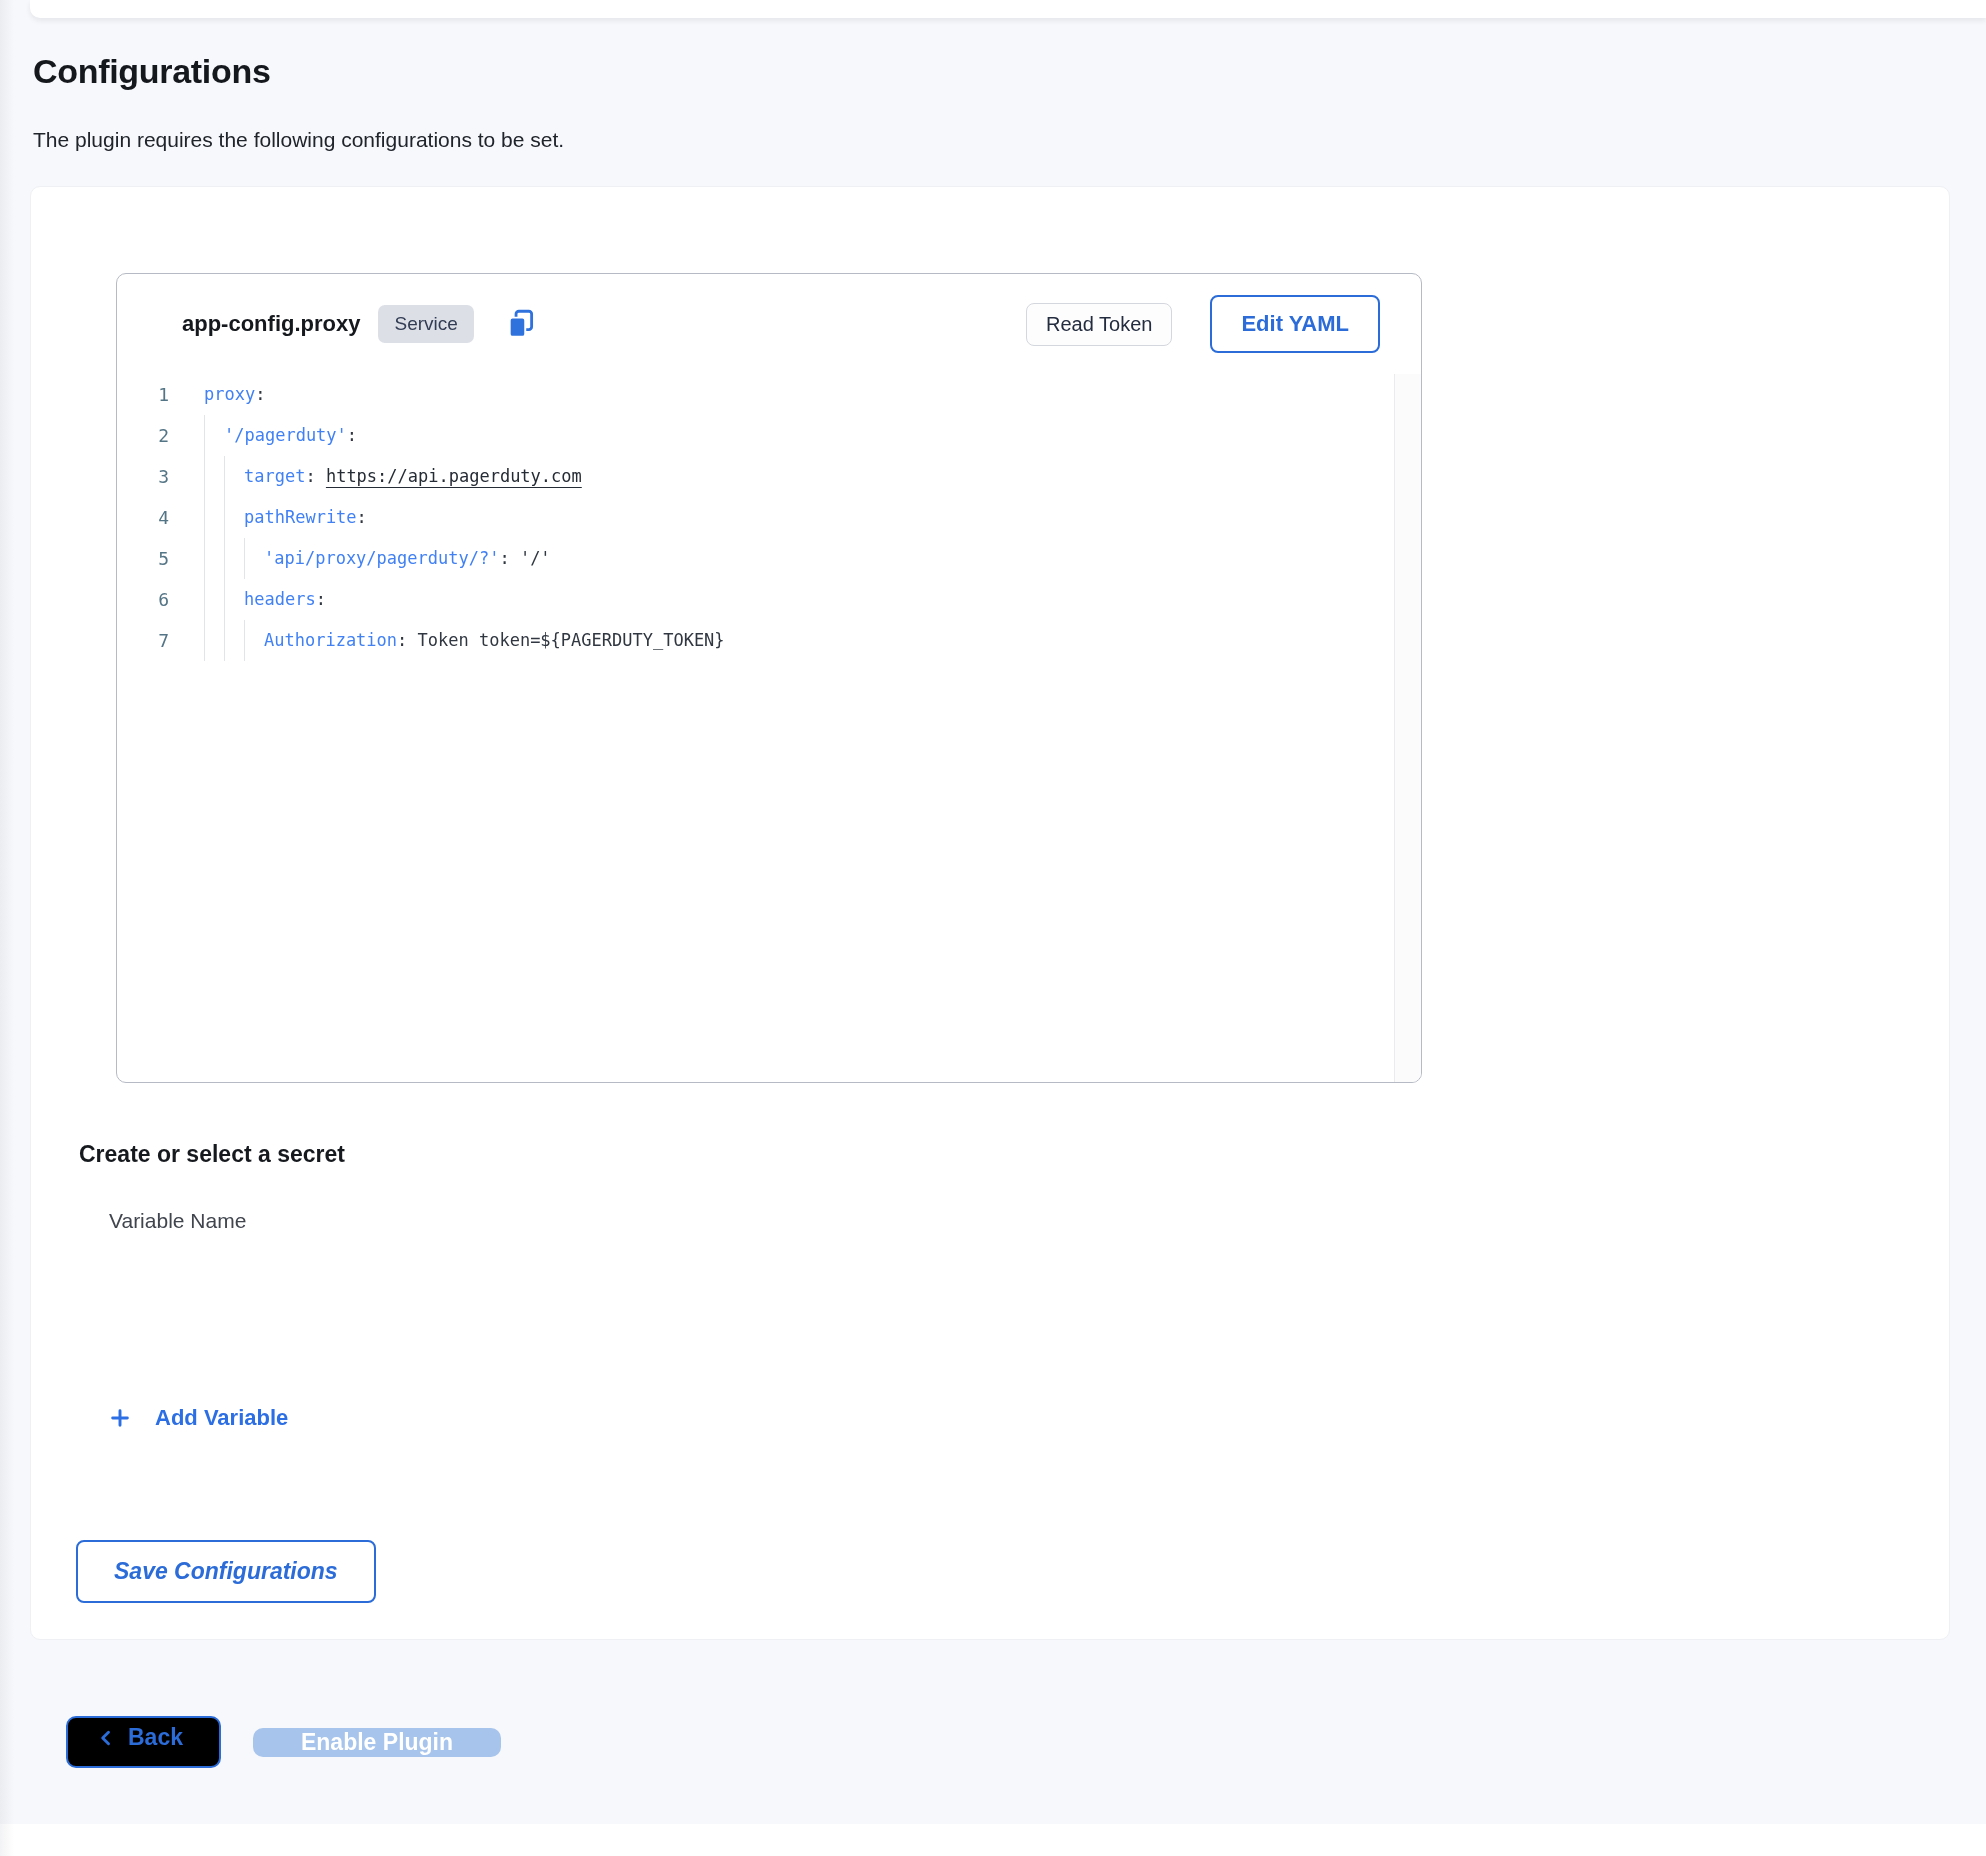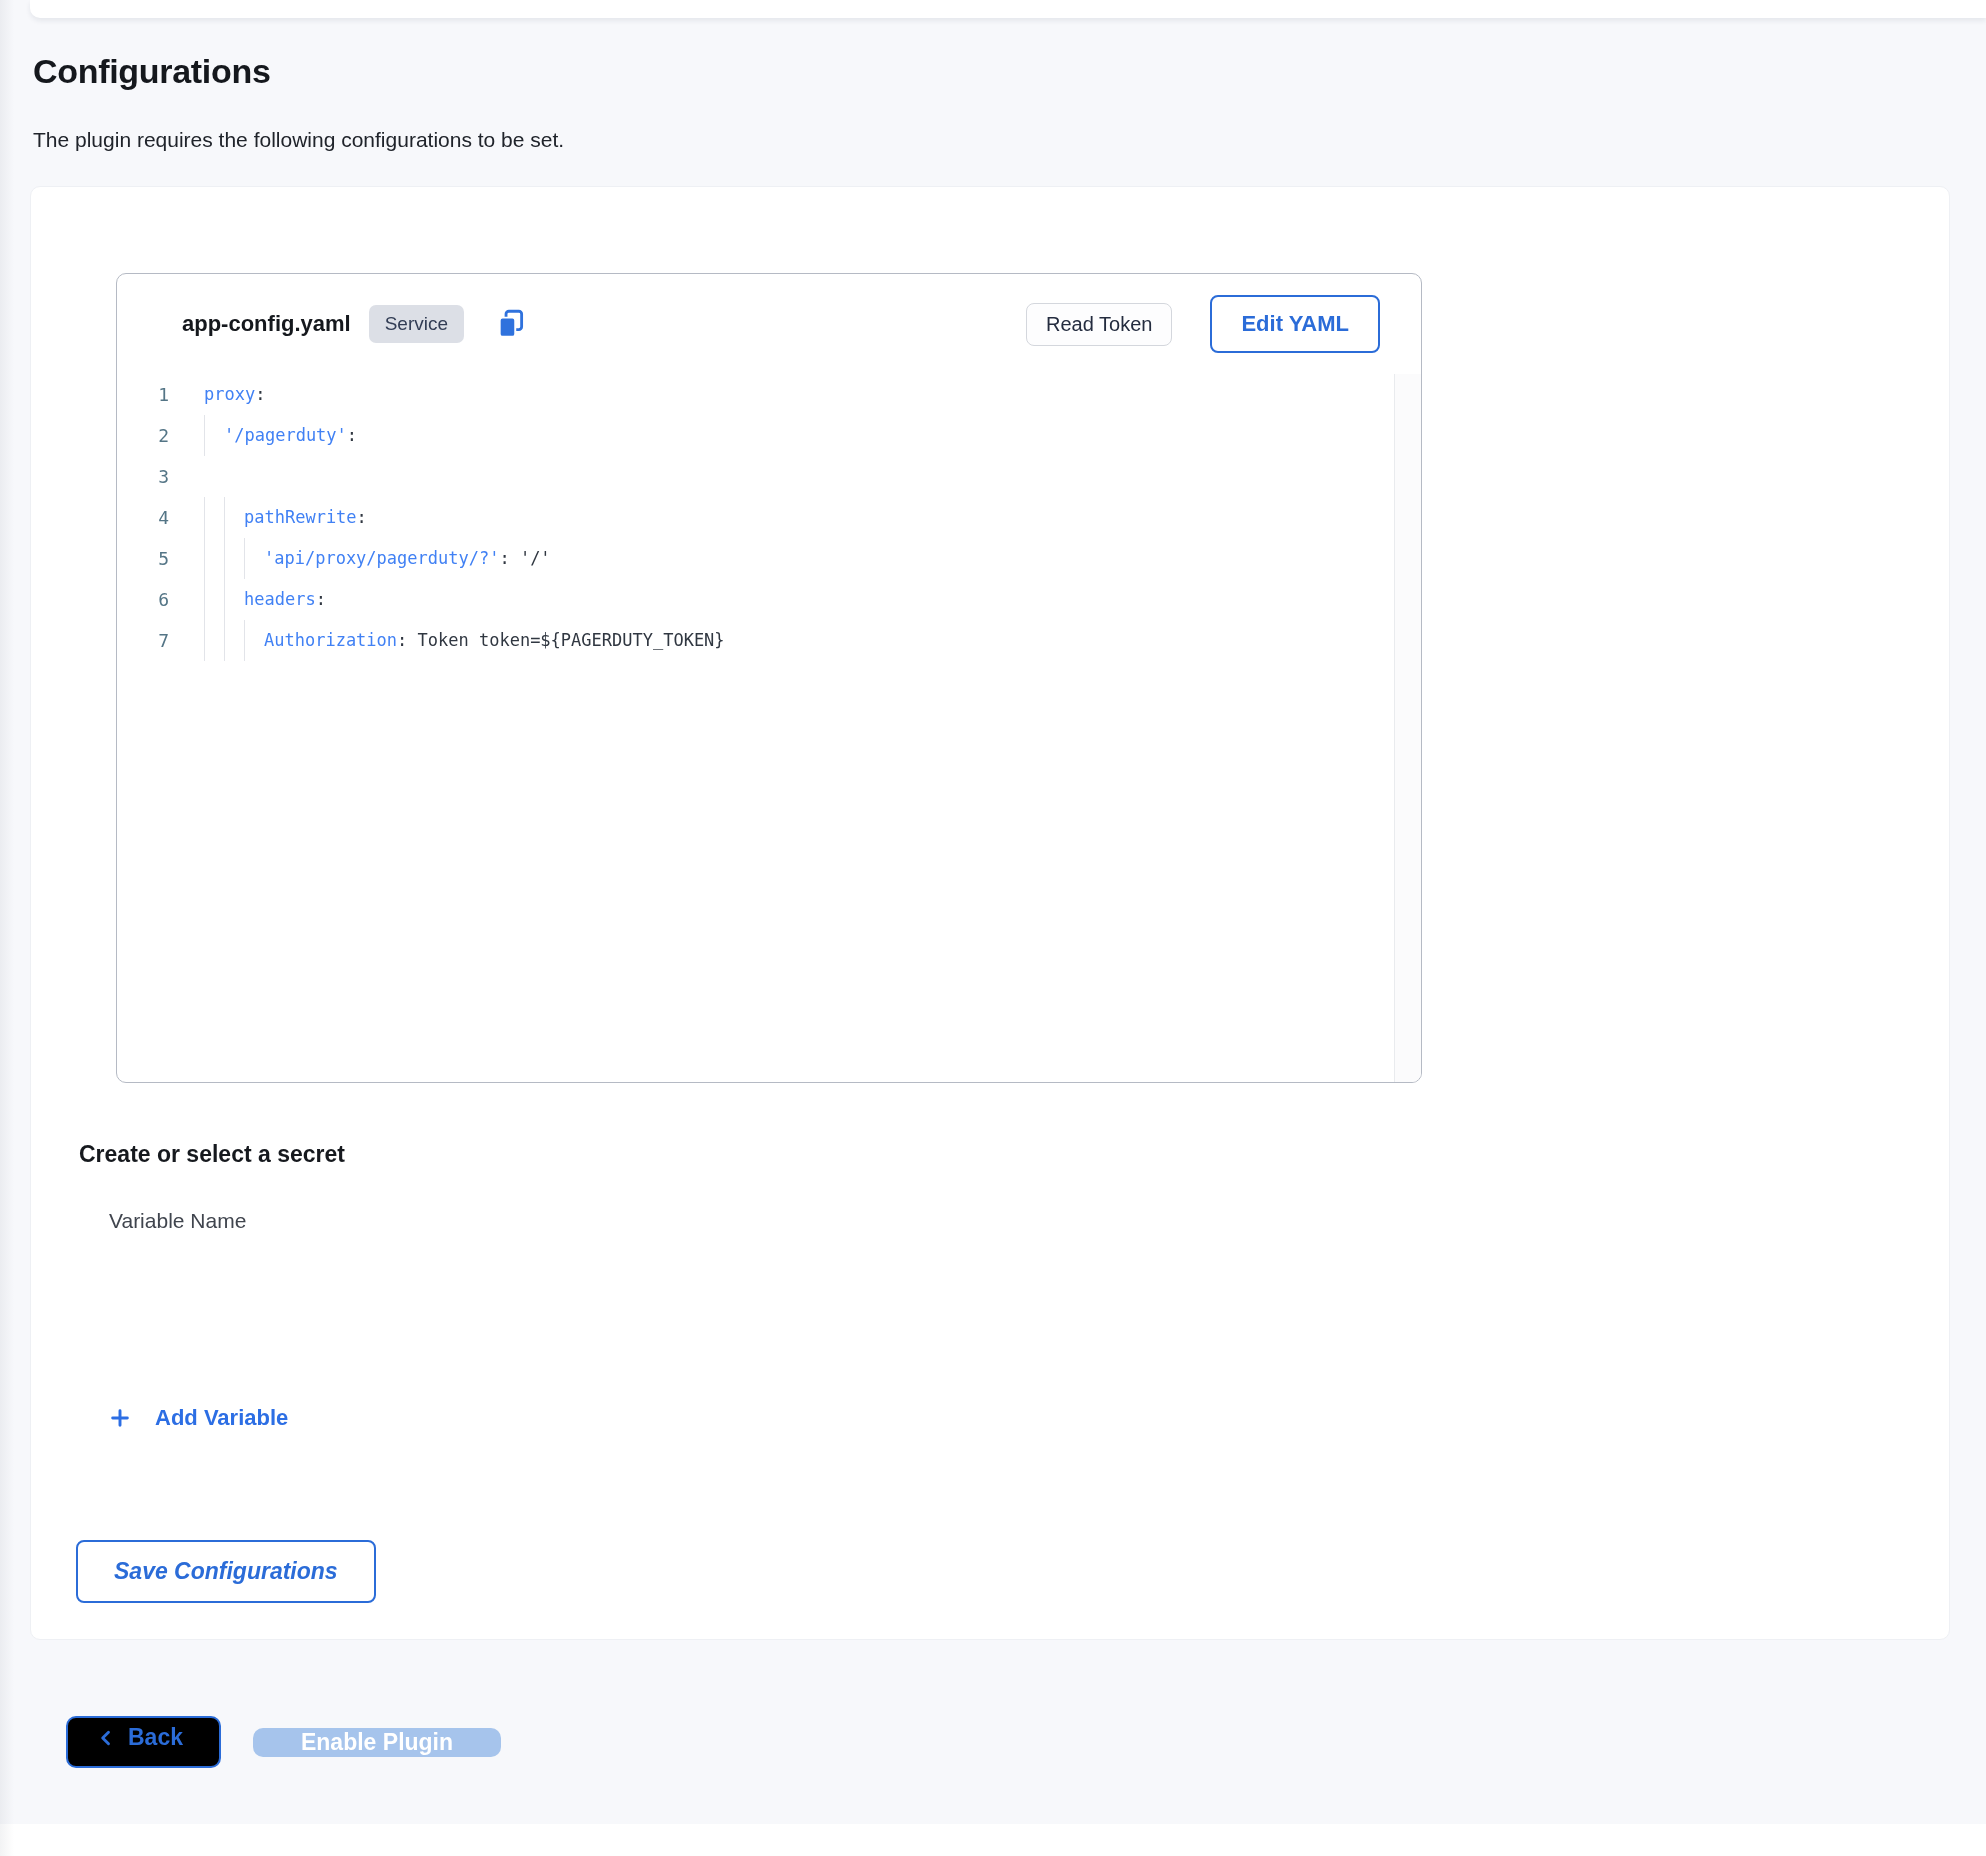--- a/index.html
+++ b/index.html
@@ -164,36 +164,36 @@
 
 <div class="prev-card"></div>
 
 <h1 class="page-title">Configurations</h1>
 <div class="page-subtitle">The plugin requires the following configurations to be set.</div>
 
 <div class="main-card">
 
   <div class="yaml-card">
     <div class="yaml-header">
-      <span class="yaml-filename">app-config.yaml</span>
+      <span class="yaml-filename">app-config.proxy</span>
       <span class="yaml-badge">Service</span>
       <button class="copy-btn" title="">
         <svg viewBox="0 0 24 24">
           <rect x="8.5" y="3" width="11" height="13" rx="2" fill="none" stroke="#2f72dd" stroke-width="2"></rect>
           <rect x="4" y="7.5" width="11" height="13.5" rx="2" fill="#2f72dd" stroke="#ffffff" stroke-width="1.4"></rect>
         </svg>
       </button>
       <span class="readonly-pill">Read Token</span>
       <button class="edit-yaml-btn">Edit YAML</button>
     </div>
     <div class="yaml-body">
       <div>
           <div class="code-line"><span class="ln">1</span><span class="code"><span class="tok-key">proxy</span><span class="tok-p">:</span></span></div>
           <div class="code-line"><span class="ln">2</span><span class="code"><span class="guide"></span><span class="tok-key">'/pagerduty'</span><span class="tok-p">:</span></span></div>
-          <div class="code-line"><span class="ln">3</span></div>
+          <div class="code-line"><span class="ln">3</span><span class="code"><span class="guide"></span><span class="guide"></span><span class="tok-key">target</span><span class="tok-p">: </span><span class="tok-link">https://api.pagerduty.com</span></span></div>
           <div class="code-line"><span class="ln">4</span><span class="code"><span class="guide"></span><span class="guide"></span><span class="tok-key">pathRewrite</span><span class="tok-p">:</span></span></div>
           <div class="code-line"><span class="ln">5</span><span class="code"><span class="guide"></span><span class="guide"></span><span class="guide"></span><span class="tok-key">'api/proxy/pagerduty/?'</span><span class="tok-p">: </span><span class="tok-val">'/'</span></span></div>
           <div class="code-line"><span class="ln">6</span><span class="code"><span class="guide"></span><span class="guide"></span><span class="tok-key">headers</span><span class="tok-p">:</span></span></div>
           <div class="code-line"><span class="ln">7</span><span class="code"><span class="guide"></span><span class="guide"></span><span class="guide"></span><span class="tok-key">Authorization</span><span class="tok-p">: </span><span class="tok-val">Token token=${PAGERDUTY_TOKEN}</span></span></div>
         </div>
     </div>
     <div class="yaml-scrollbar"></div>
   </div>
 
   <div class="secret-title">Create or select a secret</div>

